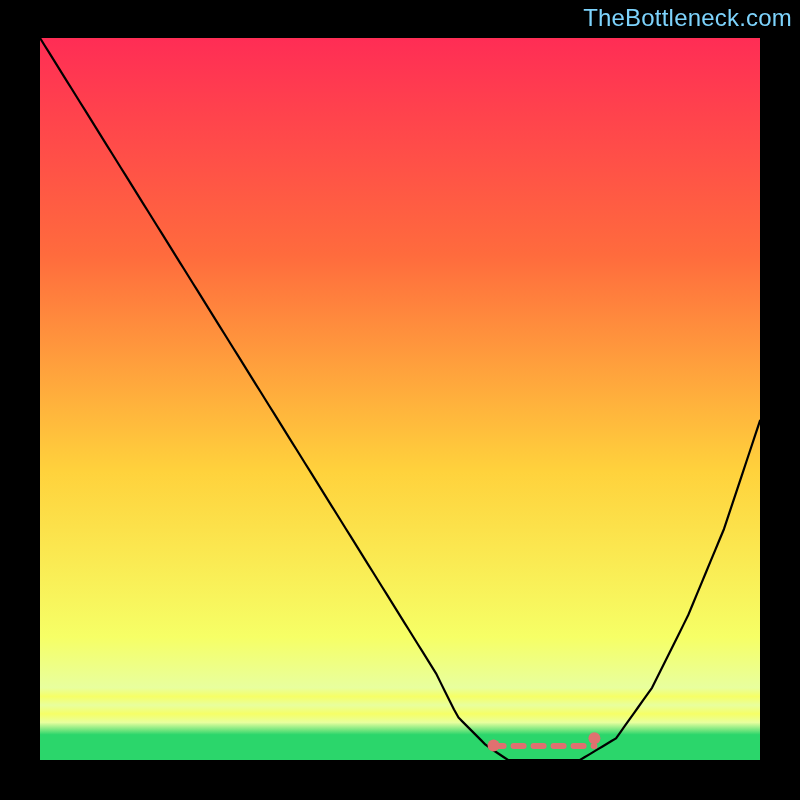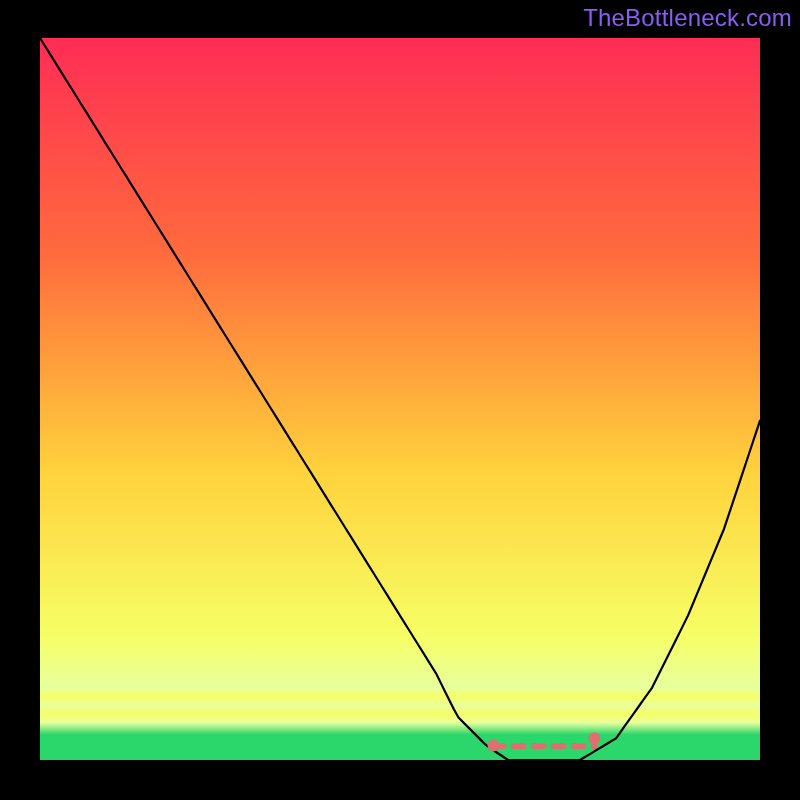--- a/index.html
+++ b/index.html
@@ -14,21 +14,21 @@
   .frame {
     position: relative;
     width: 800px;
     height: 800px;
     background: #000;
   }
   .watermark {
     position: absolute;
     top: 4px;
     right: 8px;
-    color: #8b5cf6;
+    color: #7dd3fc;
     font-size: 24px;
     font-weight: 500;
     letter-spacing: 0.2px;
     z-index: 5;
   }
   .plot-wrap {
     position: absolute;
     left: 40px;
     top: 38px;
     width: 720px;

